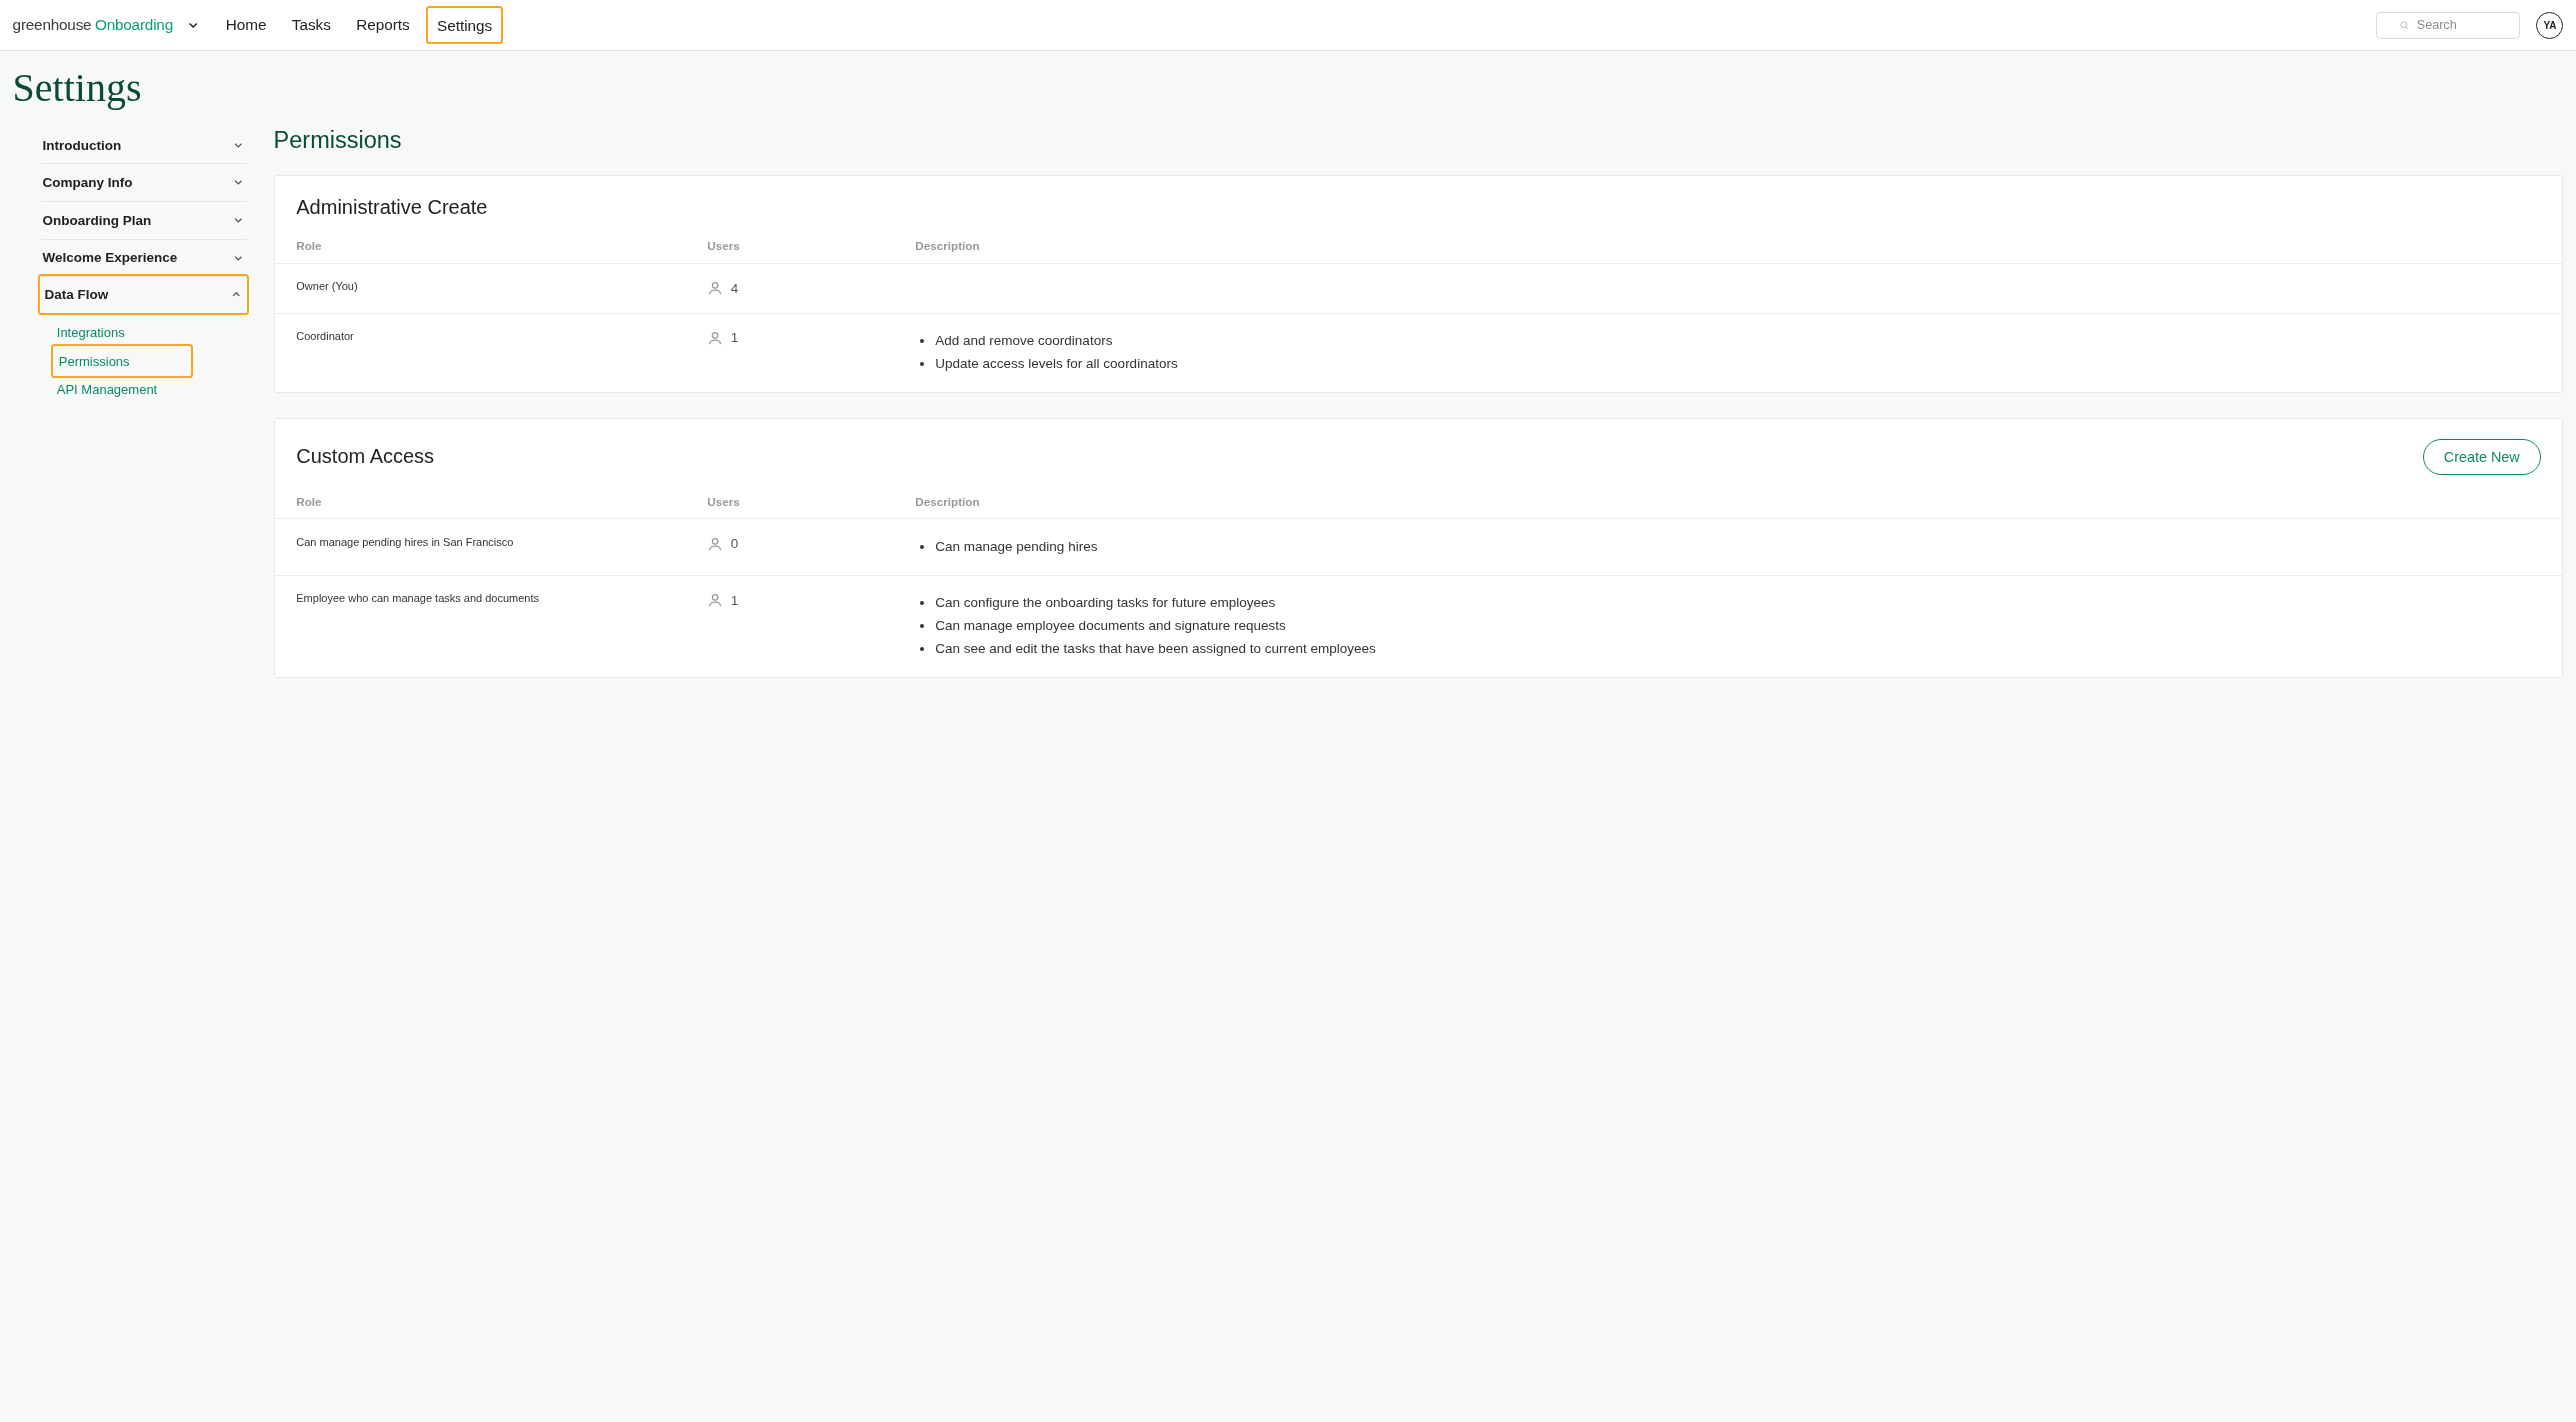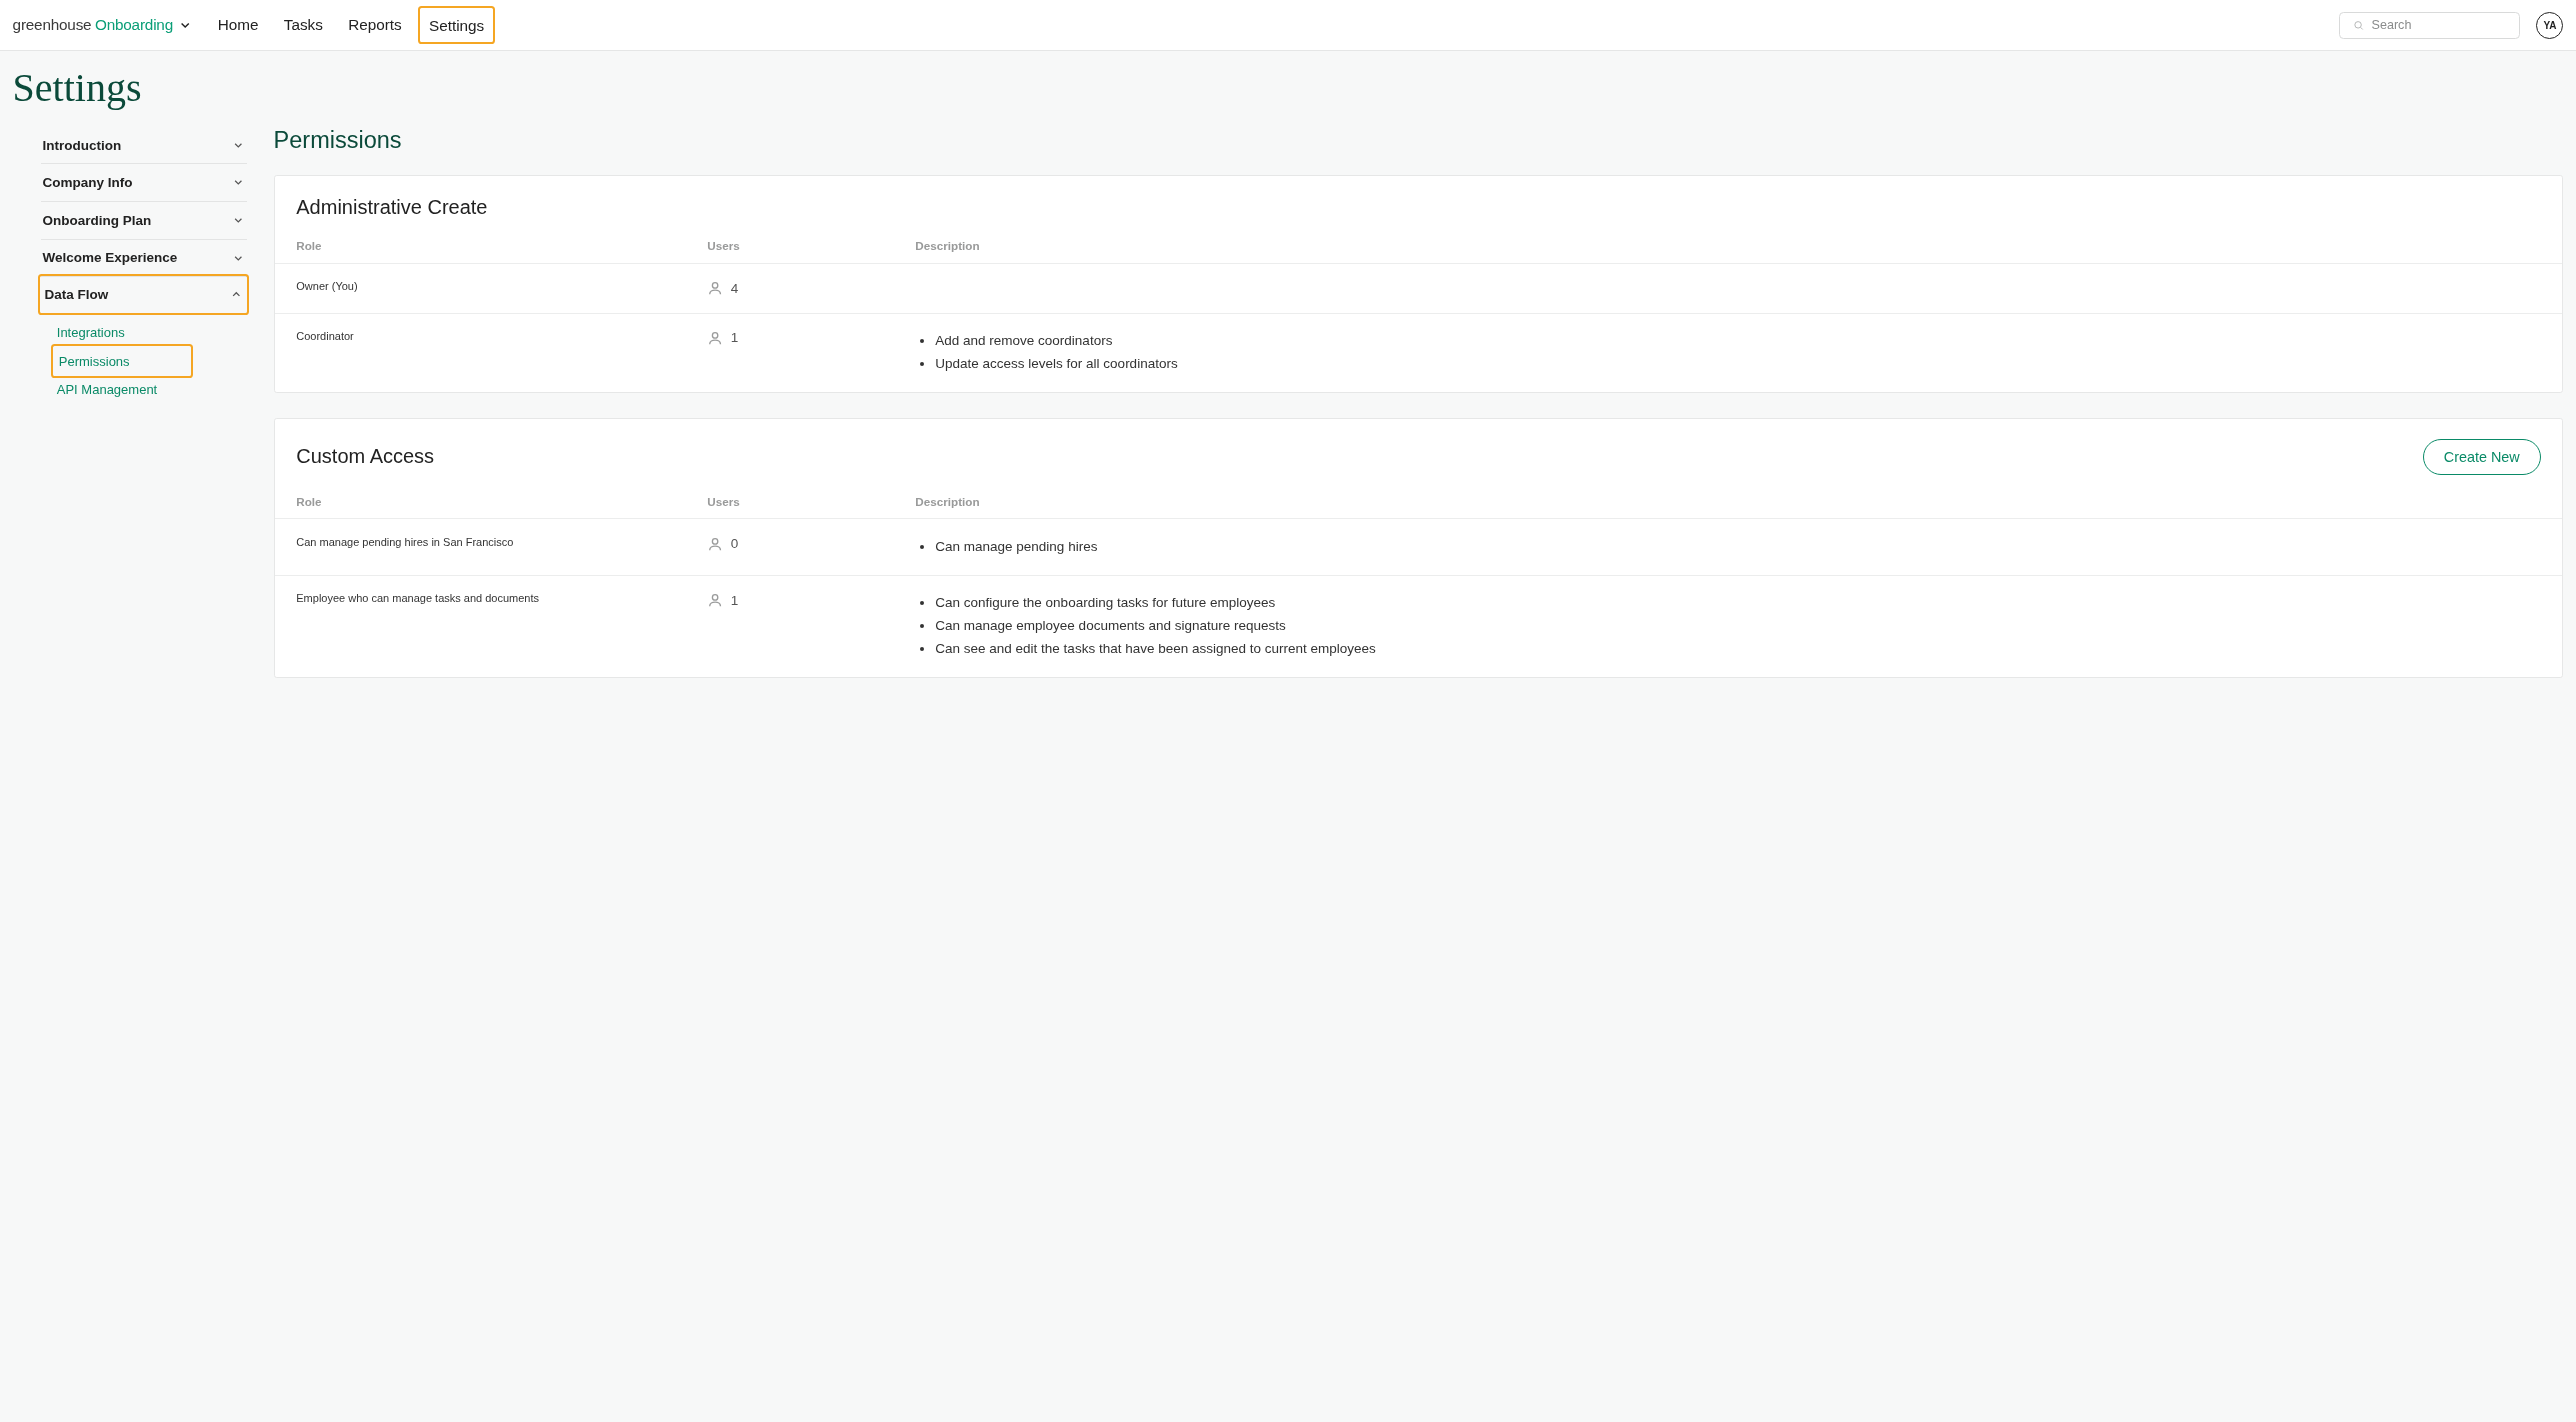--- a/index.html
+++ b/index.html
@@ -10,21 +10,21 @@
     font-size: 13.5px;
   }
   .topbar {
     background: #fff;
     border-bottom: 0.9px solid #e5e6e6;
     display: flex;
     align-items: center;
     padding: 0 12.6px;
     height: 51px;
   }
-  .logo-wrap { display: flex; align-items: center; gap: 5px; margin-right: 23.5px; }
+  .logo-wrap { display: flex; align-items: center; gap: 13px; margin-right: 23.5px; }
   .logo-text { font-size: 15.3px; font-weight: 500; letter-spacing: -0.2px; }
   .logo-primary { color: #3a3a3a; }
   .logo-secondary { color: #0a9e77; margin-left: 3.6px; }
   .chevron { width: 14.4px; height: 14.4px; }
   .nav { display: flex; gap: 21.7px; align-items: center; flex: 1; }
   .nav-item {
     font-size: 15.3px;
     color: #222;
     padding: 12.6px 1.8px 10.8px;
     border-bottom: 1.8px solid transparent;
@@ -33,21 +33,21 @@
   .nav-item.active { border-bottom-color: #222; font-weight: 500; }
   .nav-item.highlight {
     border: 2.7px solid #f5a623;
     border-radius: 3.6px;
     padding: 9px 9px 7.2px;
     margin: -2.7px -7.2px;
   }
   .search-wrap {
     display: flex; align-items: center;
     border: 0.9px solid #d9dada; border-radius: 4.5px;
-    width: 181px; height: 27px; padding: 0 13px;
+    width: 144px; height: 27px; padding: 0 22px;
     background: #fff;
   }
   .search-wrap svg { width: 12.6px; height: 12.6px; color: #b0b2b2; margin-right: 7.2px; }
   .search-input { border: none; outline: none; font-size: 12.6px; width: 100%; color: #444; }
   .search-input::placeholder { color: #8a8c8c; }
   .avatar {
     width: 27px; height: 27px; border: 1.4px solid #222; border-radius: 50%;
     display: flex; align-items: center; justify-content: center;
     font-size: 10px; font-weight: 600; margin-left: 16.2px;
   }

